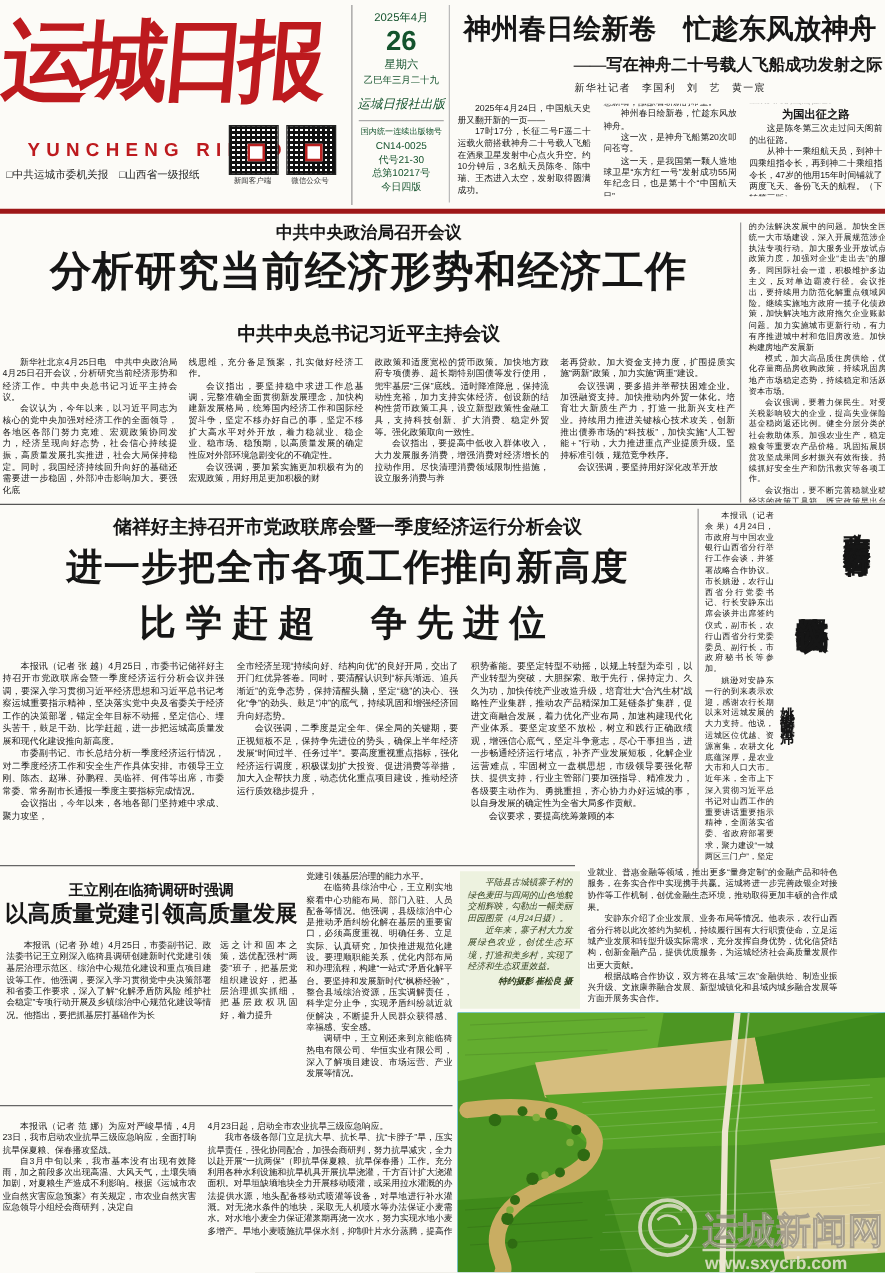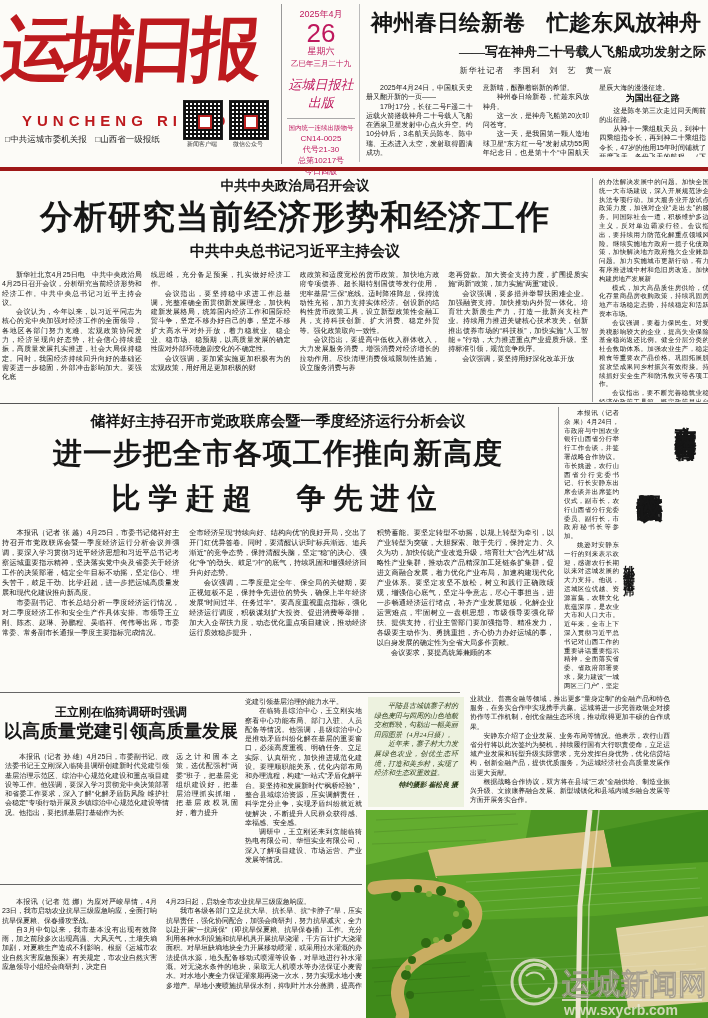--- a/index.html
+++ b/index.html
@@ -13,50 +13,50 @@
     transform:skewX(-5deg);white-space:nowrap;}
   .mast-pinyin{left:22px;top:112px;font-size:15px;font-weight:bold;color:var(--red);letter-spacing:5px;}
   .mast-tags{left:5px;top:134px;font-size:8.5px;color:#222;}
   .qr{width:38px;height:38px;border:1px solid #222;background:
       repeating-linear-gradient(0deg,#111 0 2px,transparent 2px 4px),
       repeating-linear-gradient(90deg,#111 0 2px,#fff 2px 4px);}
   .qr .dot{position:absolute;left:14px;top:14px;width:10px;height:10px;background:#fff;border:2px solid #b22;}
   .qr-label{width:44px;text-align:center;font-size:6px;color:#333;}
   
   .date-box{left:281px;top:4px;width:72px;height:156px;border-left:1px solid #999;
-    padding:2px 3px;text-align:center;color:#be185d;}
+    padding:2px 3px;text-align:center;color:#14532d;}
   .db-ym{font-size:9px;margin-top:2px;}
-  .db-day{font-size:26px;font-weight:normal;line-height:24px;}
+  .db-day{font-size:22px;font-weight:bold;line-height:24px;}
   .db-week{font-size:9px;}
   .db-lunar{font-size:7.5px;margin-top:1px;}
-  .db-pub{font-size:13px;margin-top:7px;font-family:"Liberation Serif",serif;font-style:italic;}
+  .db-pub{font-size:10px;margin-top:7px;font-family:"Liberation Serif",serif;font-style:italic;}
   .db-sep{border-top:1px solid #aaa;margin:6px 2px 4px;}
   .db-small{font-size:6.5px;line-height:10px;}
   .db-num{font-size:8px;line-height:11px;}
   .vrule{border-left:1px solid #bbb;}
   
   .kicker{font-family:"Liberation Serif",serif;font-weight:bold;text-align:center;}
   .headline{font-weight:900;text-align:center;}
   .cols{display:flex;overflow:hidden;}
   .col{flex:1;font-size:7px;line-height:9.3px;text-align:justify;overflow:hidden;}
   .col p,.parabox p{margin:0;text-indent:2em;}
   .col p.cont,.parabox p.cont{text-indent:0;}
   .mini-head{text-align:center;font-weight:bold;font-size:9px;margin:2px 0;text-indent:0 !important;}
   
   .sz{left:366px;top:8px;width:340px;}
   .sz-headline{font-size:22px;letter-spacing:0px;white-space:nowrap;}
   .sz-sub{font-family:"Liberation Serif",serif;font-weight:bold;font-size:13px;text-align:right;margin-top:5px;}
   .sz-byline{font-size:8px;text-align:center;margin-top:4px;letter-spacing:1px;color:#222;}
-  .sz-cols{gap:10px;margin-top:7px;height:74px;}
+  .sz-cols{gap:10px;margin-top:7px;height:74px;align-items:center;}
   .red-rule{left:0;top:167px;width:708px;height:4px;background:var(--rule);}
   
   .pb{left:2px;top:177px;width:586px;}
   .pb-kicker{font-size:13.5px;}
   .pb-headline{font-size:33px;line-height:1.15;letter-spacing:1px;margin-top:3px;}
-  .pb-sub{font-size:15px;font-weight:bold;text-align:center;margin-top:6px;}
+  .pb-sub{font-size:15px;font-weight:bold;text-align:center;margin-top:22px;}
   .pb-cols{gap:9px;margin-top:9px;height:116px;}
   .pb-strip{left:592px;top:178px;width:110px;height:224px;border-left:1px solid #999;
     padding-left:6px;font-size:6.5px;line-height:8.8px;text-align:justify;overflow:hidden;}
   .hline{border-top:1px solid #555;}
   
   .cm{left:2px;top:407px;width:552px;}
   .cm-kicker{font-size:15px;margin-top:5px;}
   .cm-h1{font-size:29px;letter-spacing:8px;margin-top:5px;}
   .cm-h2{font-size:29px;letter-spacing:1px;margin-top:3px;}
   .cm-cols{gap:10px;margin-top:9px;height:162px;}
@@ -188,20 +188,21 @@
   <div class="abs hline" style="left:0;top:403px;width:708px;"></div>
 
   <div class="abs cm">
     <div class="kicker cm-kicker">储祥好主持召开市党政联席会暨一季度经济运行分析会议</div>
     <div class="headline cm-h2">进一步把全市各项工作推向新高度</div>
     <div class="headline cm-h1">比学赶超　争先进位</div>
     <div class="cols cm-cols">
       <div class="col">
           <p>本报讯（记者 张 越）4月25日，市委书记储祥好主持召开市党政联席会暨一季度经济运行分析会议并强调，要深入学习贯彻习近平经济思想和习近平总书记考察运城重要指示精神，坚决落实党中央及省委关于经济工作的决策部署，锚定全年目标不动摇，坚定信心、埋头苦干，鼓足干劲、比学赶超，进一步把运城高质量发展和现代化建设推向新高度。</p>
           <p>市委副书记、市长总结分析一季度经济运行情况，对二季度经济工作和安全生产作具体安排。市领导王立刚、陈杰、赵琳、孙鹏程、吴临祥、何伟等出席，市委常委、常务副市长通报一季度主要指标完成情况。</p>
+          <p>会议指出，今年以来，各地各部门坚持难中求成、聚力攻坚，</p>
         </div>
       <div class="col">
           <p class="cont">全市经济呈现“持续向好、结构向优”的良好开局，交出了开门红优异答卷。同时，要清醒认识到“标兵渐远、追兵渐近”的竞争态势，保持清醒头脑，坚定“稳”的决心、强化“争”的劲头、鼓足“冲”的底气，持续巩固和增强经济回升向好态势。</p>
           <p>会议强调，二季度是定全年、保全局的关键期，要正视短板不足，保持争先进位的势头，确保上半年经济发展“时间过半、任务过半”。要高度重视重点指标，强化经济运行调度，积极谋划扩大投资、促进消费等举措，加大入企帮扶力度，动态优化重点项目建设，推动经济运行质效稳步提升，</p>
         </div>
       <div class="col">
           <p class="cont">积势蓄能。要坚定转型不动摇，以规上转型为牵引，以产业转型为突破，大胆探索、敢于先行，保持定力、久久为功，加快传统产业改造升级，培育壮大“合汽生材”战略性产业集群，推动农产品精深加工延链条扩集群，促进文商融合发展，着力优化产业布局，加速构建现代化产业体系。要坚定攻坚不放松，树立和践行正确政绩观，增强信心底气，坚定斗争意志，尽心干事担当，进一步畅通经济运行堵点，补齐产业发展短板，化解企业运营难点，牢固树立一盘棋思想，市级领导要强化帮扶、提供支持，行业主管部门要加强指导、精准发力，各级要主动作为、勇挑重担，齐心协力办好运城的事，以自身发展的确定性为全省大局多作贡献。</p>
           <p>会议要求，要提高统筹兼顾的本</p>
         </div>
     </div>

